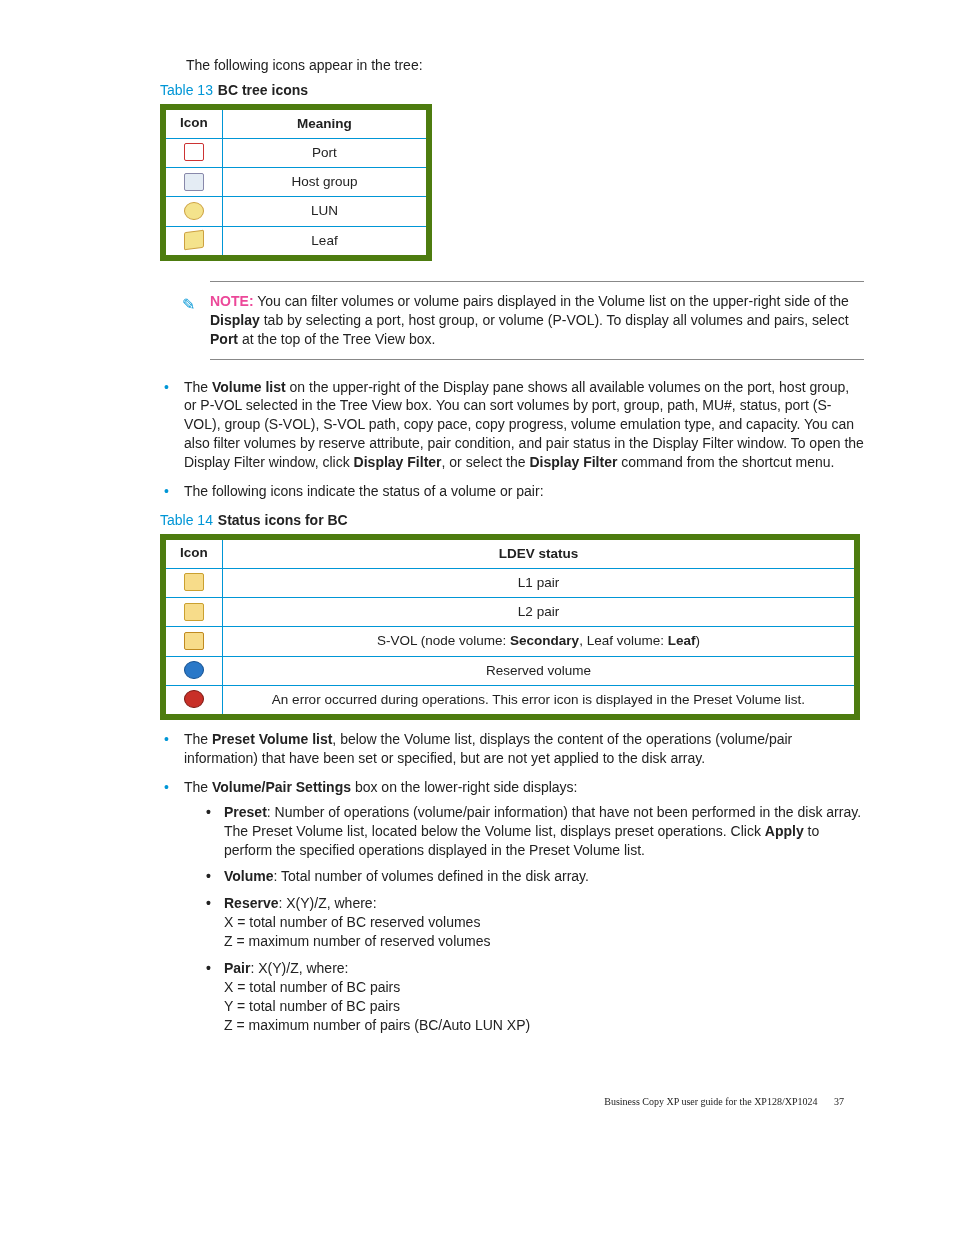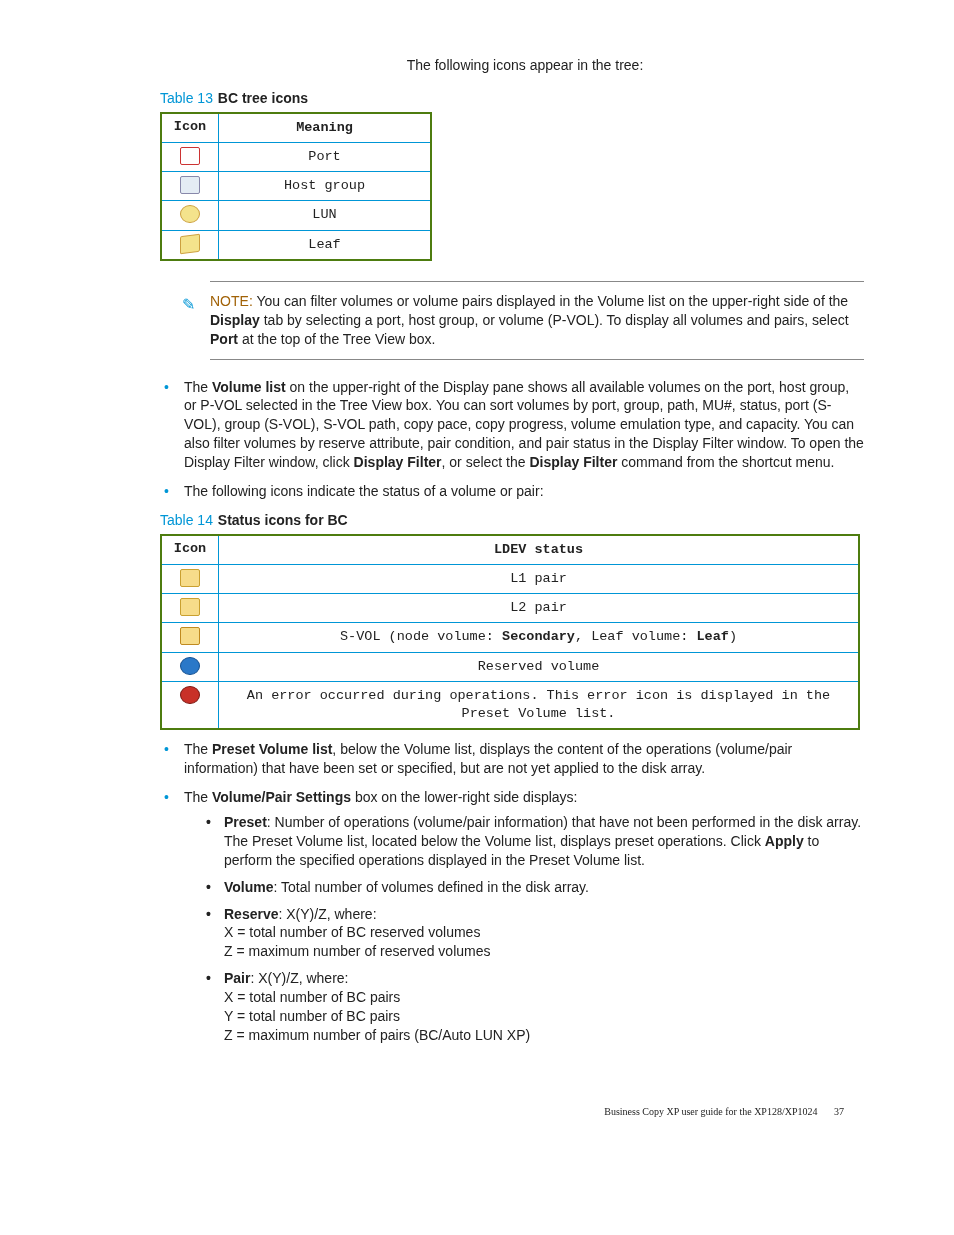--- a/index.html
+++ b/index.html
@@ -6,33 +6,31 @@
     font-family: Arial, Helvetica, sans-serif;
     font-size: 14px;
     color: #222;
     margin: 0;
     padding: 48px 90px 40px 90px;
     width: 954px;
     box-sizing: border-box;
     line-height: 1.35;
   }
   .intro {
-    margin: 8px 0 14px 96px;
-    text-align: center;
+    margin: 8px 0 6px 96px;
   }
   .table-label {
     margin: 6px 0 4px 70px;
   }
   .table-label .num { color: #0096d6; font-weight: normal; }
   .table-label .cap { margin-left: 1px; font-weight: bold; }
   table.data {
     border-collapse: collapse;
     margin-left: 70px;
-    border: 2px solid #4d7c0f;
-    font-family: Liberation Mono, monospace;
+    border: 6px solid #4d7c0f;
   }
   table.data th, table.data td {
     border: 1px solid #0096d6;
     padding: 5px 10px 5px 10px;
     font-size: 13.5px;
     text-align: center;
     vertical-align: top;
   }
   table.data th {
     font-weight: bold;
@@ -60,21 +58,21 @@
     margin: 20px 0 18px 120px;
     border-top: 1px solid #888;
     border-bottom: 1px solid #888;
     padding: 10px 6px 10px 0;
     position: relative;
   }
   .note-block .note-icon {
     position:absolute; left:-28px; top:12px; color:#0096d6; font-size:16px;
   }
   .note-block .note-label {
-    color:#a16207; font-weight:normal;
+    color:#ec4899; font-weight:bold;
   }
   ul.main {
     list-style: none;
     padding-left: 70px;
     margin: 10px 0;
   }
   ul.main > li {
     position: relative;
     padding-left: 24px;
     margin-bottom: 10px;

